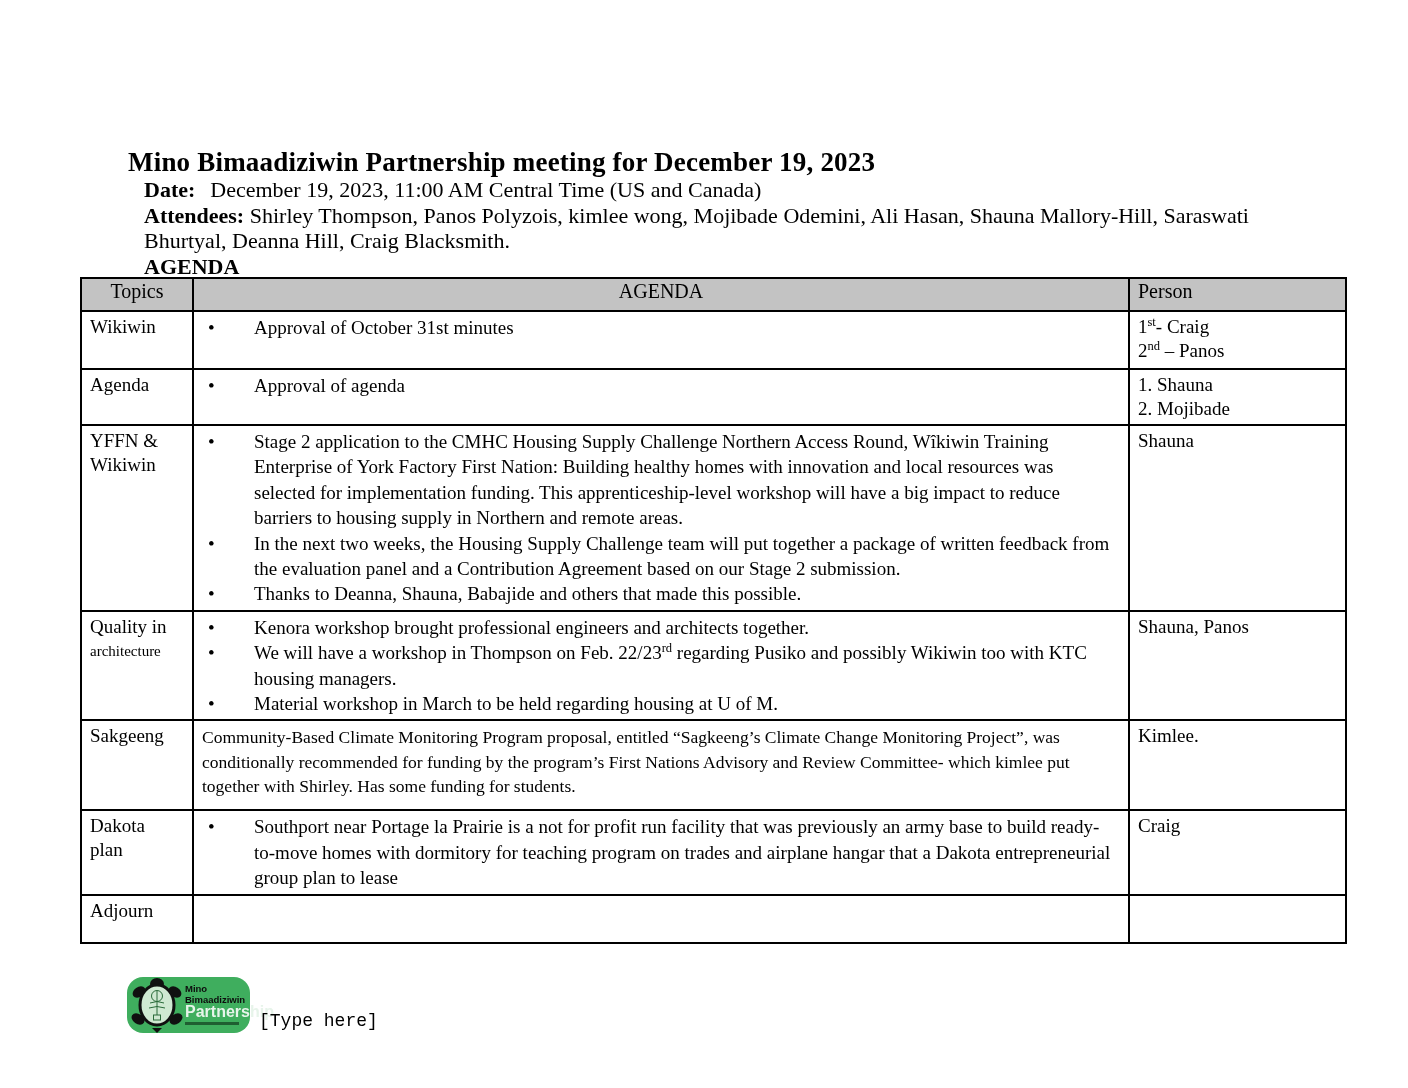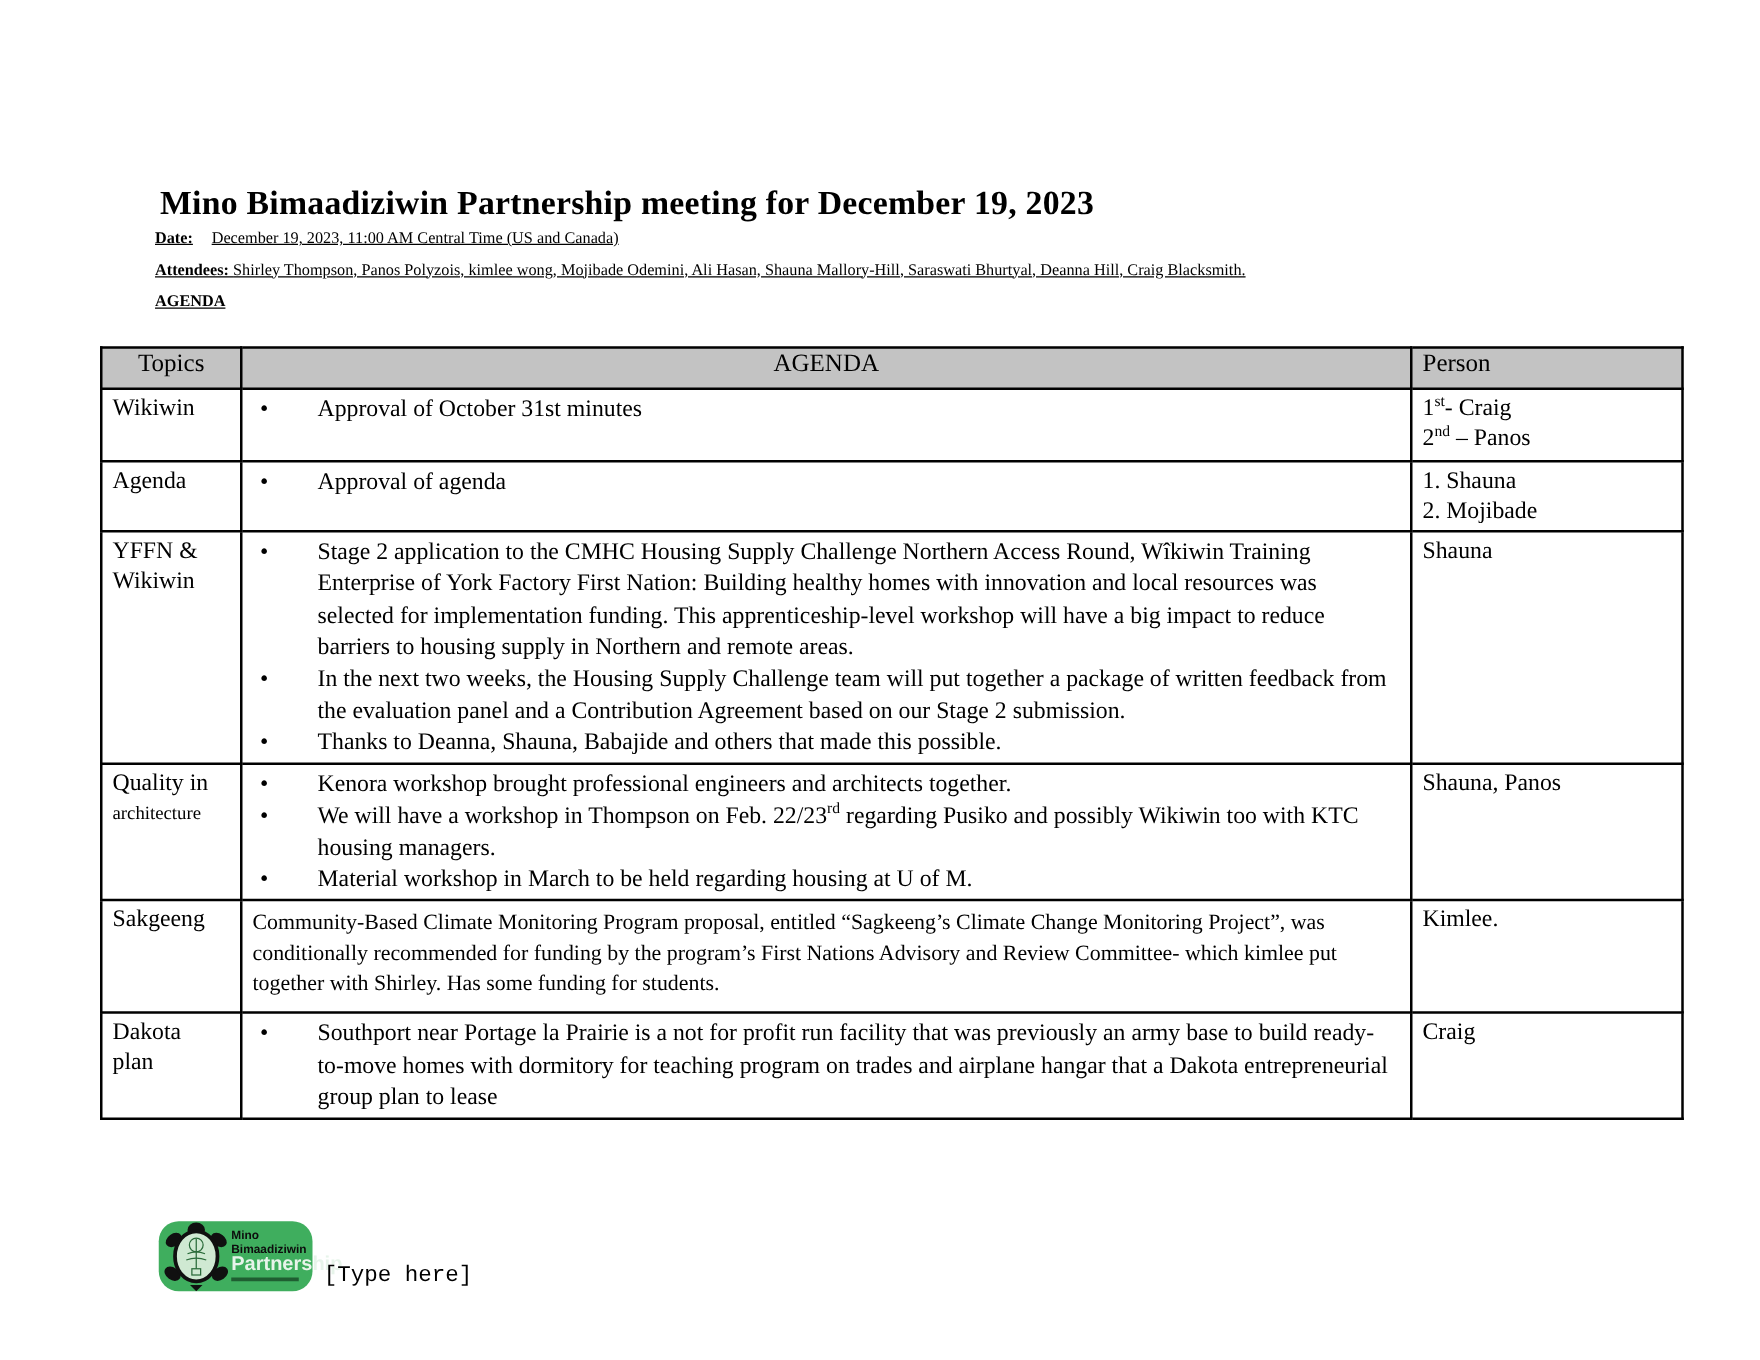--- a/index.html
+++ b/index.html
@@ -5,22 +5,22 @@
   html,body { margin:0; padding:0; }
   body {
     width:1408px; height:1088px; background:#ffffff; position:relative;
     font-family:"Liberation Serif", serif; color:#000; overflow:hidden;
   }
   .doc-title {
     position:absolute; left:128px; top:129px;
     font-size:27px; font-weight:bold; letter-spacing:0.2px; white-space:nowrap;
   }
   .meta {
-    position:absolute; left:124px; top:177px; width:1166px;
-    font-size:13px; line-height:25.5px;text-decoration:underline;
+    position:absolute; left:144px; top:177px; width:1166px;
+    font-size:22px; line-height:25.5px;
   }
   .meta .label { font-weight:bold; }
   .date-line .value { margin-left:15px; }
   .agenda-heading { font-weight:bold; }
 
   table.agenda-table {
     position:absolute; left:80px; top:277px; width:1265px;
     border-collapse:collapse; table-layout:fixed; font-size:19px;
   }
   .agenda-table th, .agenda-table td { border:2px solid #000; vertical-align:top; }
@@ -174,20 +174,25 @@
         <div>plan</div>
       </td>
       <td class="agenda-cell">
         <ul class="bullets">
           <li>Southport near Portage la Prairie is a not for profit run facility that was previously an army base to build ready-to-move homes with dormitory for teaching program on trades and airplane hangar that a Dakota entrepreneurial group plan to lease</li>
         </ul>
       </td>
       <td class="person-cell">Craig</td>
     </tr>
 
+    <tr class="r-adjourn">
+      <td class="topic-cell">Adjourn</td>
+      <td class="agenda-cell"></td>
+      <td class="person-cell"></td>
+    </tr>
 
   </tbody>
 </table>
 
 <div class="footer-logo">
   <svg width="58" height="56" viewBox="0 0 58 56">
     <ellipse cx="29" cy="7" rx="7" ry="6" fill="#101010"></ellipse>
     <ellipse cx="11" cy="15" rx="7" ry="5" fill="#101010" transform="rotate(-35 11 15)"></ellipse>
     <ellipse cx="47" cy="15" rx="7" ry="5" fill="#101010" transform="rotate(35 47 15)"></ellipse>
     <ellipse cx="10" cy="42" rx="7" ry="5" fill="#101010" transform="rotate(35 10 42)"></ellipse>

